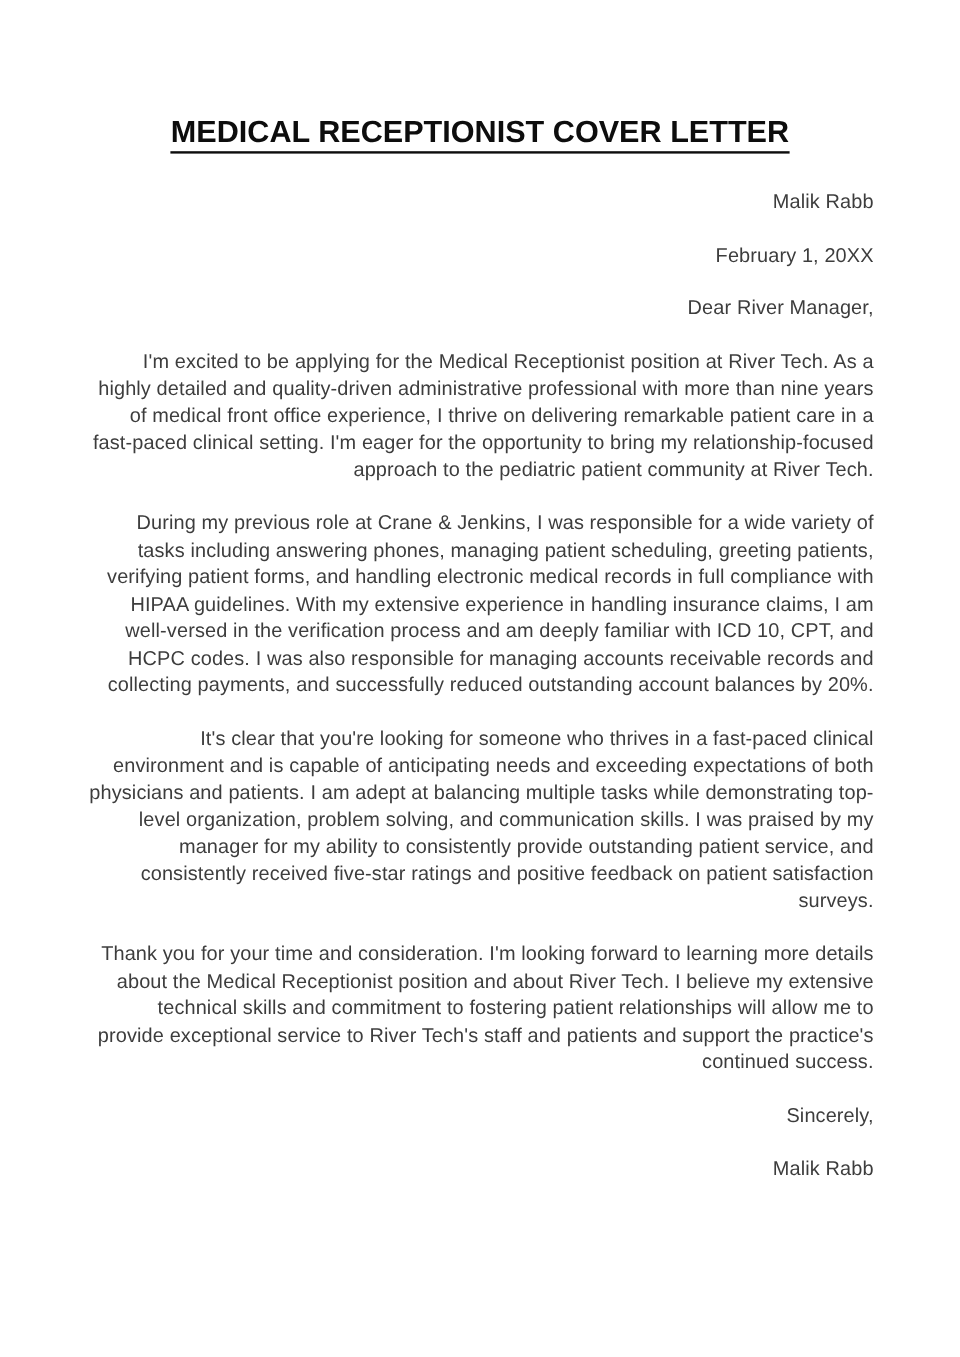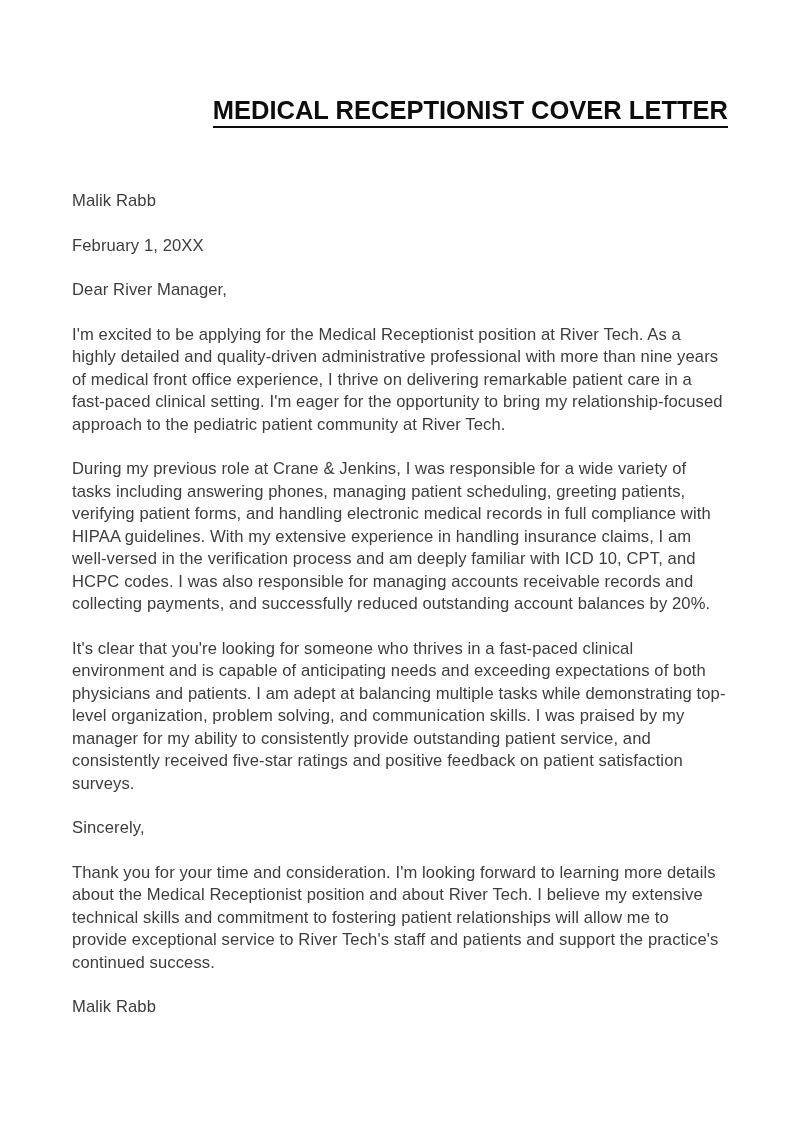--- a/index.html
+++ b/index.html
@@ -14,40 +14,40 @@
   .page {
     width: 800px;
     height: 1131px;
     background: #ffffff;
     padding: 95px 72px 0 72px;
     font-family: "Liberation Sans", "DejaVu Sans", sans-serif;
     color: #3d3d3d;
   }
 
   .doc-title-wrap {
-    text-align: right;
-    margin-bottom: 62px;
+    text-align: center;
+    margin-bottom: 29px;
   }
 
   .doc-title {
     display: inline-block;
     font-size: 25.5px;
     font-weight: 700;
     line-height: 30px;
     color: #0d0d0d;
     letter-spacing: 0px;
     border-bottom: 2.5px solid #0d0d0d;
     padding-bottom: 1px;
   }
 
   .letter-body {
     font-size: 16.6px;
     line-height: 22.5px;
     letter-spacing: 0.1px;
-    text-align: left;
+    text-align: right;
   }
 
   .letter-body p {
     margin: 0 0 22px 0;
   }
 </style>
 </head>
 <body>
 
 <div class="page">
@@ -62,20 +62,20 @@
     <p>February 1, 20XX</p>
 
     <p>Dear River Manager,</p>
 
     <p>I'm excited to be applying for the Medical Receptionist position at River Tech. As a highly detailed and quality-driven administrative professional with more than nine years of medical front office experience, I thrive on delivering remarkable patient care in a fast-paced clinical setting. I'm eager for the opportunity to bring my relationship-focused approach to the pediatric patient community at River Tech.</p>
 
     <p>During my previous role at Crane &amp; Jenkins, I was responsible for a wide variety of tasks including answering phones, managing patient scheduling, greeting patients, verifying patient forms, and handling electronic medical records in full compliance with HIPAA guidelines. With my extensive experience in handling insurance claims, I am well-versed in the verification process and am deeply familiar with ICD 10, CPT, and HCPC codes. I was also responsible for managing accounts receivable records and collecting payments, and successfully reduced outstanding account balances by 20%.</p>
 
     <p>It's clear that you're looking for someone who thrives in a fast-paced clinical environment and is capable of anticipating needs and exceeding expectations of both physicians and patients. I am adept at balancing multiple tasks while demonstrating top-level organization, problem solving, and communication skills. I was praised by my manager for my ability to consistently provide outstanding patient service, and consistently received five-star ratings and positive feedback on patient satisfaction surveys.</p>
 
+    <p>Thank you for your time and consideration. I'm looking forward to learning more details about the Medical Receptionist position and about River Tech. I believe my extensive technical skills and commitment to fostering patient relationships will allow me to provide exceptional service to River Tech's staff and patients and support the practice's continued success.</p>
+
     <p>Sincerely,</p>
-
-    <p>Thank you for your time and consideration. I'm looking forward to learning more details about the Medical Receptionist position and about River Tech. I believe my extensive technical skills and commitment to fostering patient relationships will allow me to provide exceptional service to River Tech's staff and patients and support the practice's continued success.</p>
 
     <p>Malik Rabb</p>
   </div>
 
 </div>
 
 </body></html>

